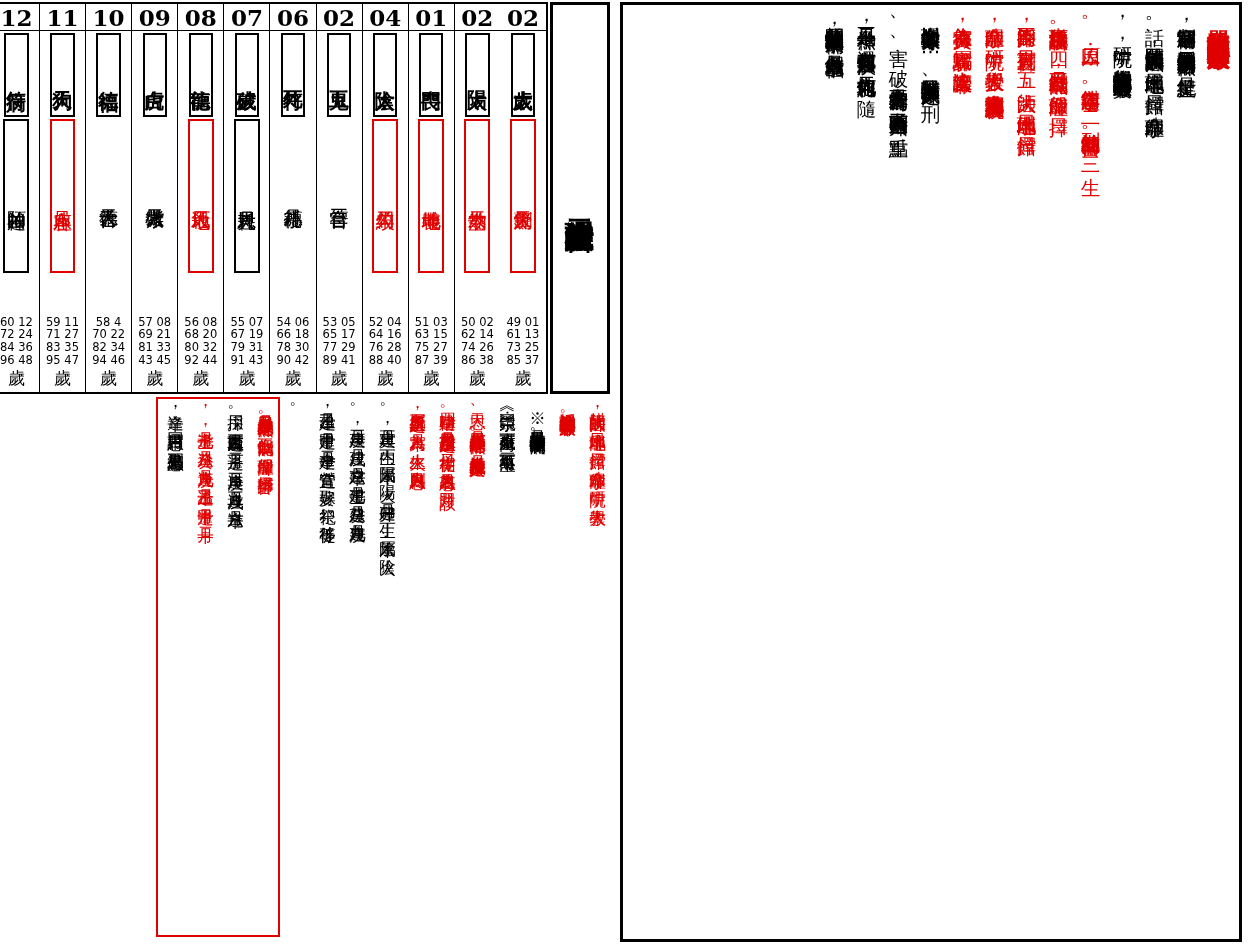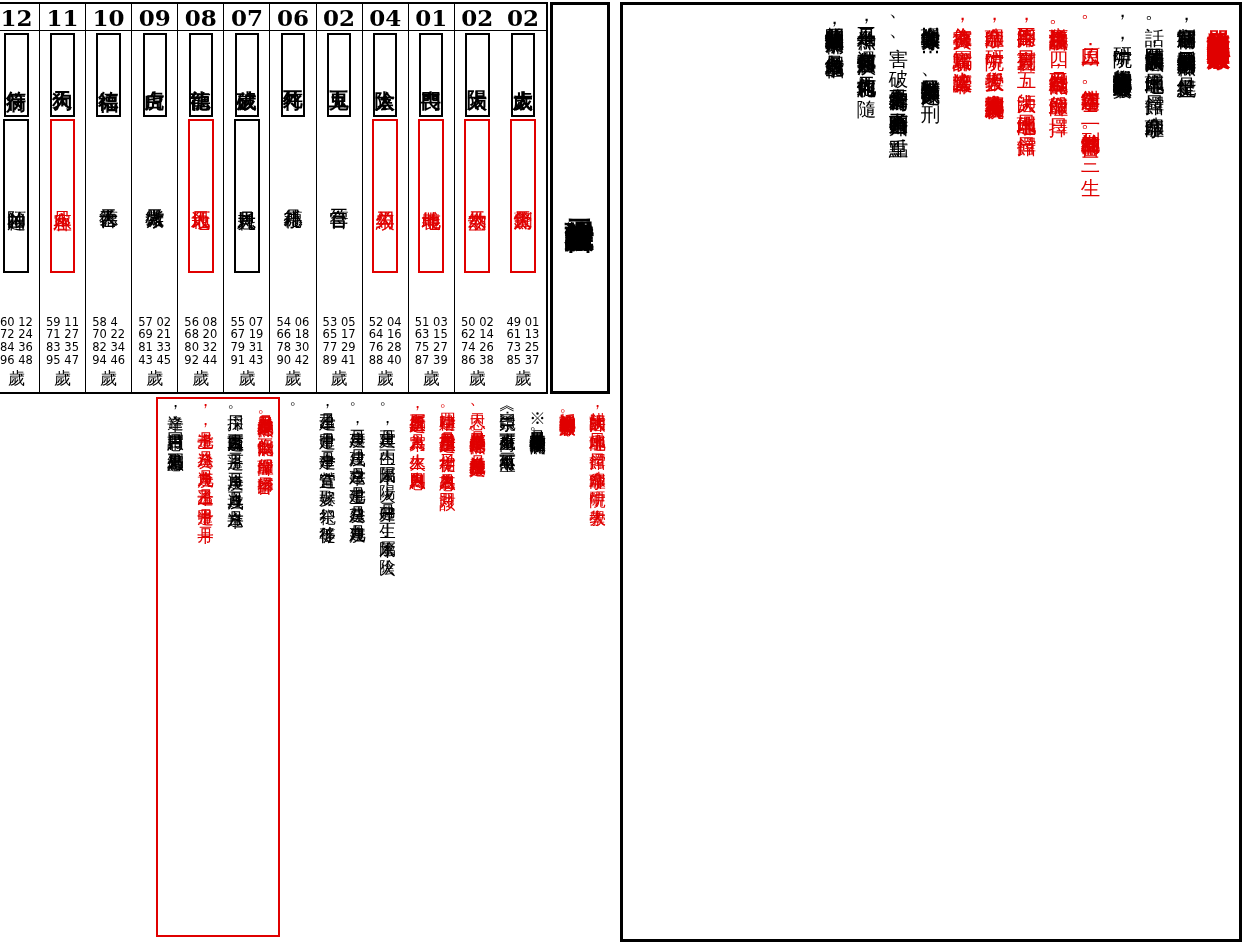--- a/index.html
+++ b/index.html
@@ -28,21 +28,21 @@
     font-family:"DejaVu Serif","Liberation Serif",serif;font-weight:bold;
     border:2px solid #000;padding:1px 0;margin:2px 0 1px;height:78px;display:flex;align-items:center;justify-content:center;
   }
   .sub{
     writing-mode:vertical-rl;text-orientation:upright;font-size:19px;line-height:1.05;
     font-family:"DejaVu Serif","Liberation Serif",serif;margin-top:1px;height:150px;
     display:flex;align-items:flex-start;justify-content:center;text-align:center;
   }
   .sub.boxed{border:2px solid #e00000;color:#e00000;padding:0 1px;height:150px;}
   .sub.boxedk{border:2px solid #000;padding:0 1px;height:150px;}
-  .ages{font-size:11.5px;line-height:1.12;font-family:"DejaVu Sans","Liberation Sans",sans-serif;margin-top:auto;padding-bottom:0px;}
+  .ages{font-size:11.5px;line-height:1.12;text-align:center;font-family:"DejaVu Sans","Liberation Sans",sans-serif;margin-top:auto;padding-bottom:0px;}
   .agelbl{font-size:17px;font-family:"DejaVu Serif","Liberation Serif",serif;padding-bottom:2px;}
 
   
   .lower{display:flex;flex-direction:row-reverse;height:540px;margin-top:3px;gap:0;}
   .lcol{
     writing-mode:vertical-rl;text-orientation:upright;
     font-family:"DejaVu Serif","Liberation Serif",serif;
     font-size:16.5px;line-height:1.28;letter-spacing:0.5px;
     padding:3px 2px;box-sizing:border-box;height:538px;
   }
@@ -178,21 +178,21 @@
               <div>92 44</div>
             </div>
             <div class="agelbl">歲</div>
           </div>
           <div class="col">
             <div class="num">09</div>
             <div class="hr"></div>
             <div class="vbox">白虎</div>
             <div class="sub">天雄紫微</div>
             <div class="ages">
-              <div>57 02</div>
+              <div>57 08</div>
               <div>69 21</div>
               <div>81 33</div>
               <div>43 45</div>
             </div>
             <div class="agelbl">歲</div>
           </div>
           <div class="col">
             <div class="num">10</div>
             <div class="hr"></div>
             <div class="vbox">福德</div>

